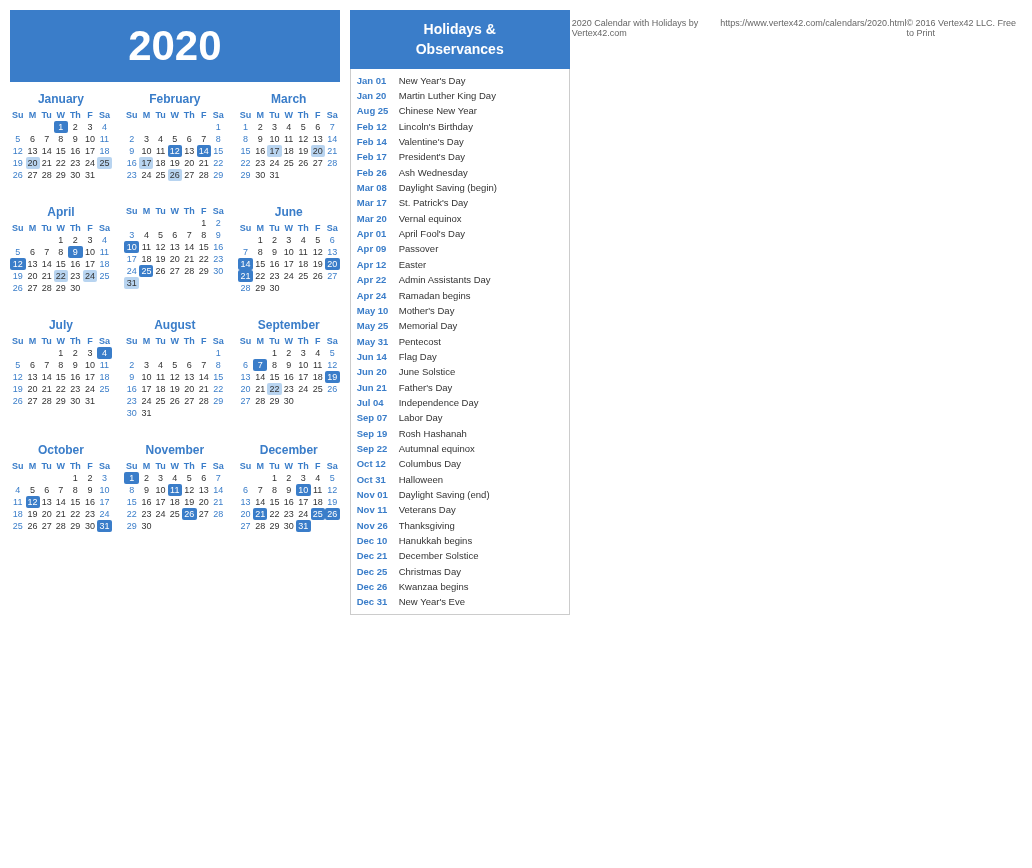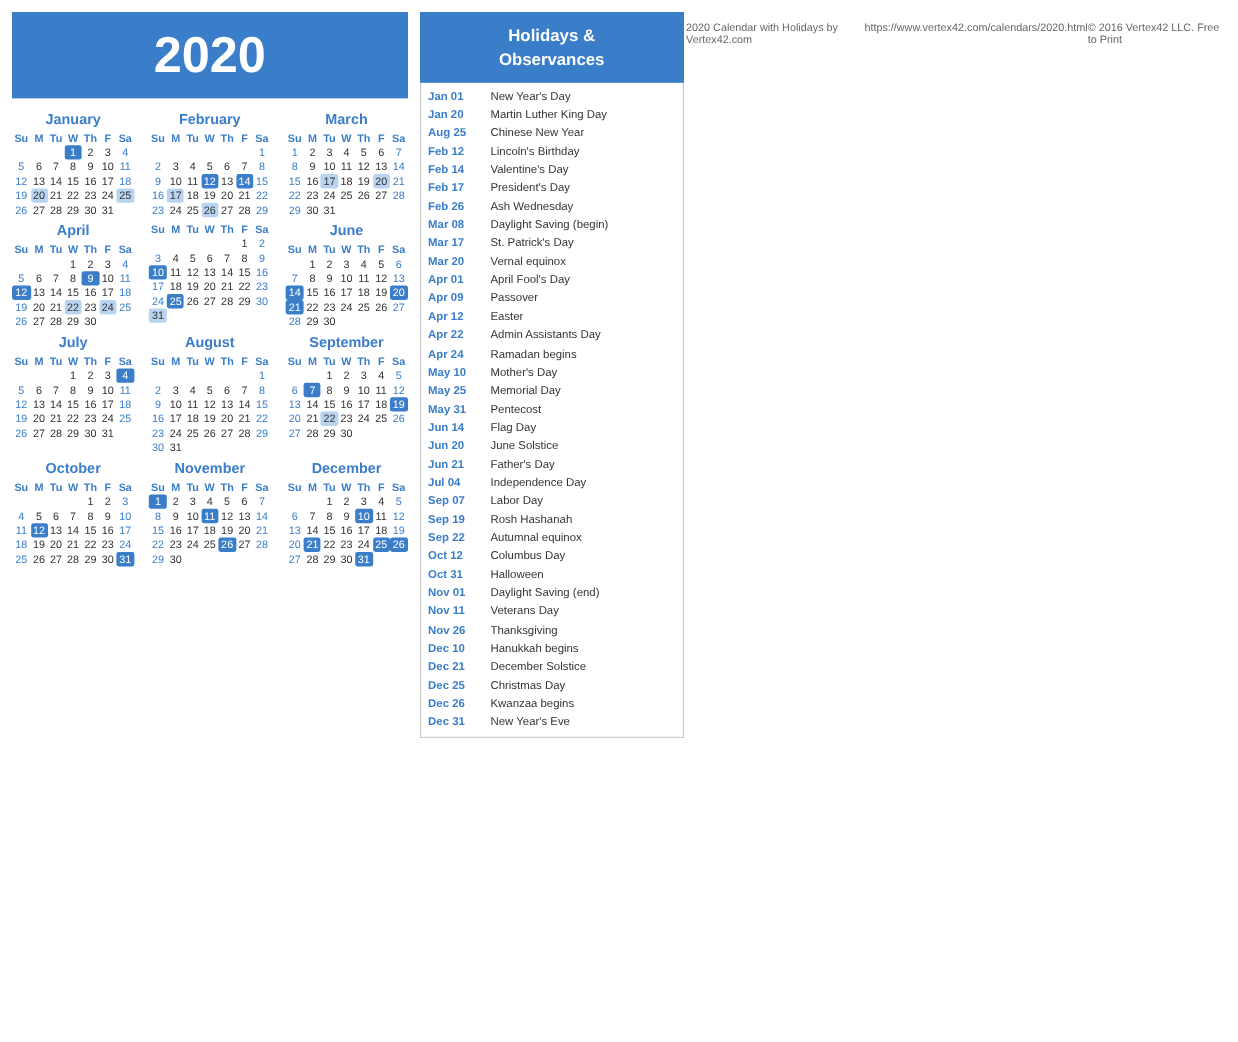--- a/index.html
+++ b/index.html
@@ -30,21 +30,21 @@
       color: white;
       text-align: center;
       font-size: 42px;
       font-weight: bold;
       padding: 12px 0;
       margin-bottom: 10px;
     }
     .months-grid {
       display: grid;
       grid-template-columns: 1fr 1fr 1fr;
-      gap: 4px 12px;
+      gap: 24px 12px;
     }
     .month-block {
       width: 100%;
     }
     .month-title {
       text-align: center;
       color: #3a7dc9;
       font-weight: bold;
       font-size: 12px;
       margin-bottom: 3px;
@@ -94,21 +94,21 @@
       padding: 10px 8px;
       line-height: 1.4;
     }
     .holidays-list {
       border: 1px solid #ccc;
       border-top: none;
       padding: 4px 6px;
     }
     .holiday-item {
       display: flex;
-      gap: 14px;
+      gap: 4px;
       padding: 1.5px 0;
       font-size: 9.5px;
       line-height: 1.3;
     }
     .holiday-date {
       color: #3a7dc9;
       font-weight: bold;
       min-width: 38px;
       flex-shrink: 0;
     }

